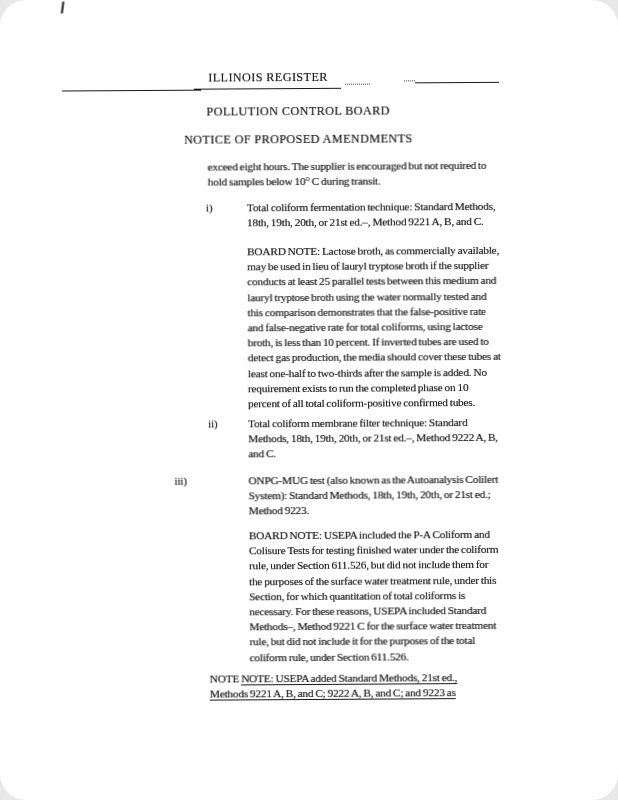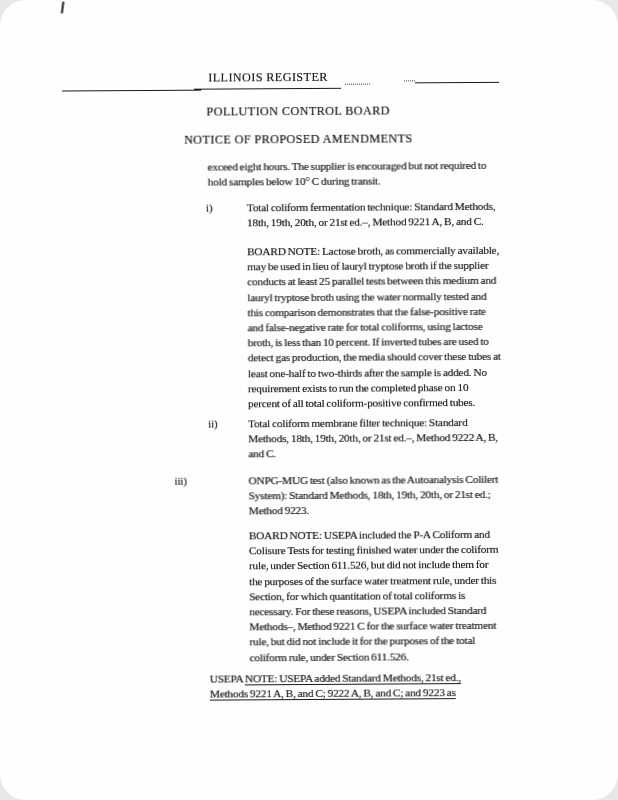--- a/index.html
+++ b/index.html
@@ -102,18 +102,18 @@
         <div>rule, under Section 611.526, but did not include them for</div>
         <div>the purposes of the surface water treatment rule, under this</div>
         <div>Section, for which quantitation of total coliforms is</div>
         <div>necessary.  For these reasons, USEPA included Standard</div>
         <div>Methods–, Method 9221 C for the surface water treatment</div>
         <div>rule, but did not include it for the purposes of the total</div>
         <div>coliform rule, under Section 611.526.</div>
       </div>
 
     <div class="abs txt" style="left:208px; top:671px;">
-      <div><span>USEPA </span><span class="u">NOTE:  USEPA added Standard Methods, 21st ed.,</span></div>
+      <div><span>NOTE </span><span class="u">NOTE:  USEPA added Standard Methods, 21st ed.,</span></div>
       <div class="u">Methods 9221 A, B, and C; 9222 A, B, and C; and 9223 as</div>
     </div>
 
   </div>
 </div>
 
 </body></html>

